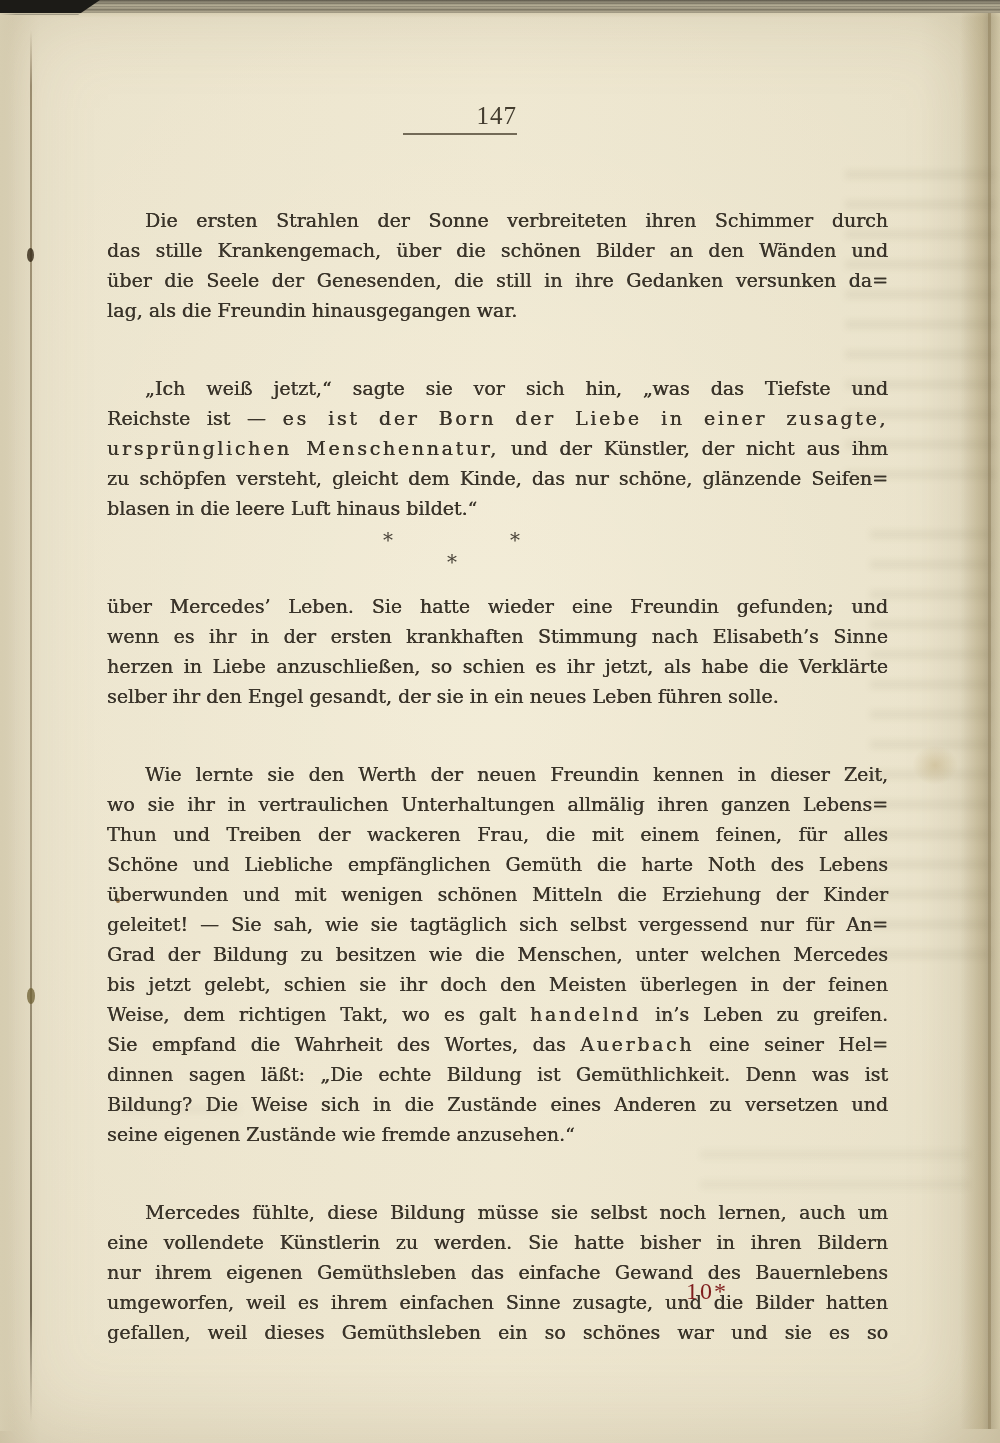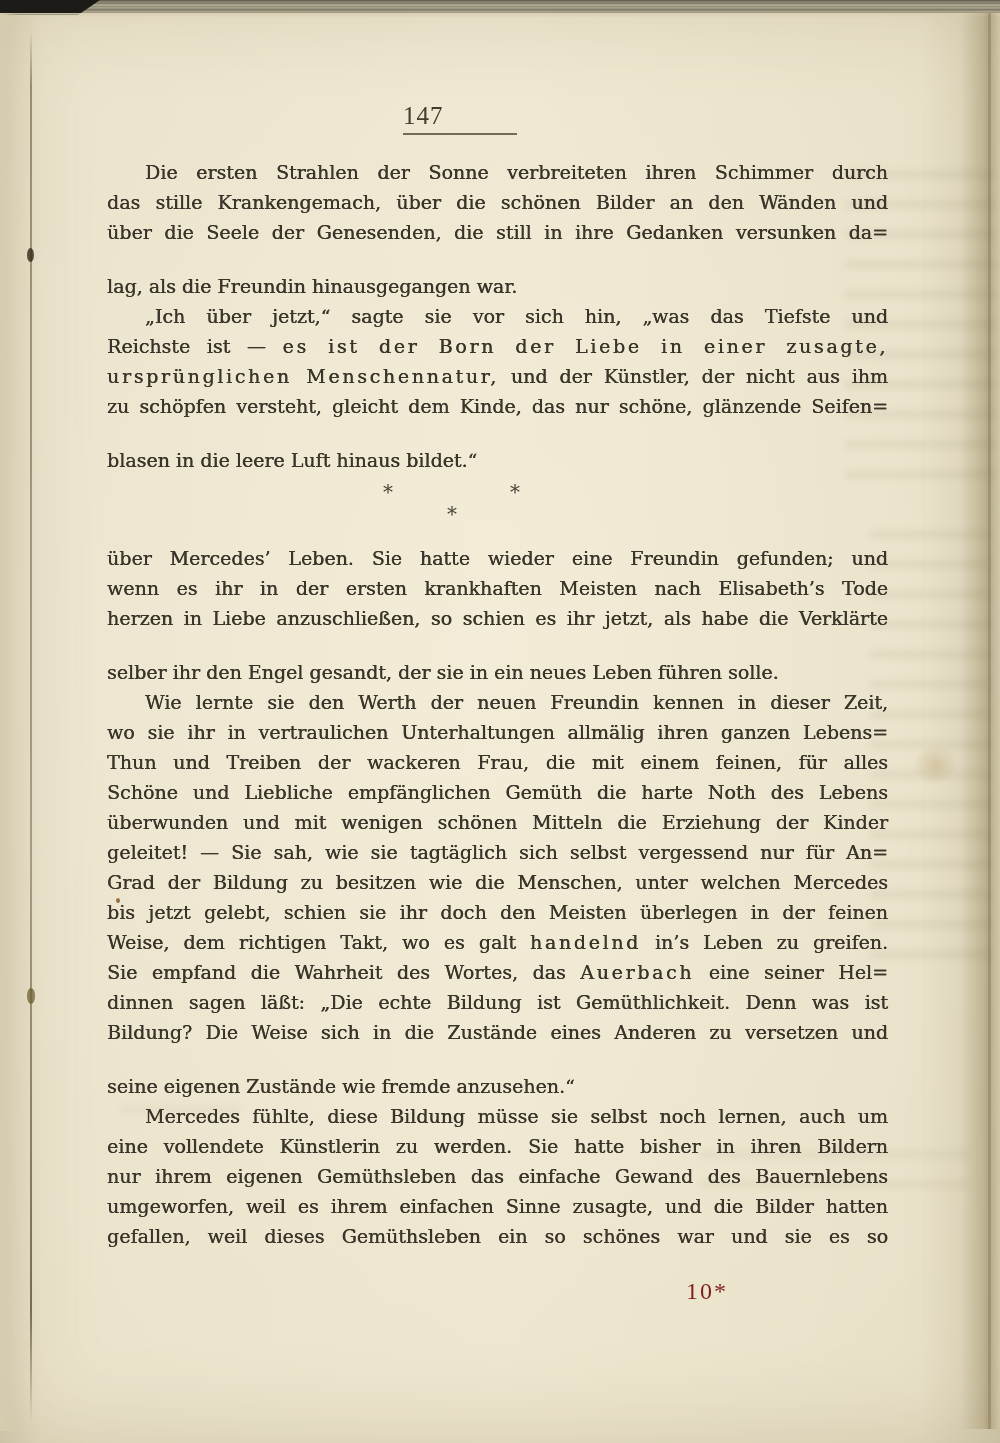--- a/index.html
+++ b/index.html
@@ -65,35 +65,35 @@
   .ghost-2{left:870px;top:530px;width:120px;height:430px;}
   .ghost-3{left:120px;top:1105px;width:120px;height:26px;opacity:0.35;}
   .ghost-4{left:700px;top:1150px;width:270px;height:60px;opacity:0.4;}
   .stain{
     position:absolute;left:912px;top:745px;width:46px;height:40px;border-radius:50%;
     background:radial-gradient(ellipse, rgba(176,152,96,0.35), rgba(0,0,0,0) 70%);
   }
   .speck{position:absolute;left:116px;top:898px;width:4px;height:5px;border-radius:50%;background:rgba(120,80,30,0.8);}
 
   
-  .pagenum-wrap{position:absolute;left:403px;top:102px;width:114px;text-align:left;}
+  .pagenum-wrap{position:absolute;left:403px;top:102px;width:114px;text-align:right;}
   .pagenum{
     font-family:"Liberation Serif", serif;font-size:25px;color:#433c2f;letter-spacing:1px;
   }
   .pagenum-rule{margin-top:3px;height:2px;background:rgba(74,64,46,0.75);}
 
   
   .text-block{
     position:absolute;left:107px;top:157px;width:781px;
     font-size:19px;line-height:30px;color:#3a342a;
     text-shadow:0.35px 0 0 #3a342a;
   }
   .line{text-align:justify;text-align-last:justify;white-space:normal;}
-  .line.indent{text-indent:38px;}
-  .line.last{text-align-last:left;margin-top:24px;}
+  .line.indent{text-indent:38px;margin-top:48px;}
+  .line.last{text-align-last:left;}
   .sperr{letter-spacing:0.14em;}
 
   
   .separator{position:relative;height:68px;}
   .ast{
     position:absolute;font-size:20px;color:#4a443a;text-shadow:none;
     font-family:"DejaVu Serif", serif;
   }
   .ast-1{left:276px;top:2px;}
   .ast-2{left:403px;top:2px;}
@@ -134,34 +134,34 @@
     <div class="pagenum">147</div>
     <div class="pagenum-rule"></div>
   </div>
 
   <div class="text-block">
     <div id="lines-a">
         <div class="line indent">Die ersten Strahlen der Sonne verbreiteten ihren Schimmer durch</div>
         <div class="line">das stille Krankengemach, über die schönen Bilder an den Wänden und</div>
         <div class="line">über die Seele der Genesenden, die still in ihre Gedanken versunken da=</div>
         <div class="line last">lag, als die Freundin hinausgegangen war.</div>
-        <div class="line indent">„Ich über jetzt,“ sagte sie vor sich hin, „was das Tiefste und</div>
+        <div class="line indent">„Ich weiß jetzt,“ sagte sie vor sich hin, „was das Tiefste und</div>
         <div class="line"><span>Reichste ist — </span><span class="sperr">es ist der Born der Liebe in einer zusagte,</span><span></span></div>
         <div class="line"><span></span><span class="sperr">ursprünglichen Menschennatur,</span><span> und der Künstler, der nicht aus ihm</span></div>
         <div class="line">zu schöpfen versteht, gleicht dem Kinde, das nur schöne, glänzende Seifen=</div>
         <div class="line last">blasen in die leere Luft hinaus bildet.“</div>
       </div>
     <div class="separator">
       <span class="ast ast-1">*</span>
       <span class="ast ast-2">*</span>
       <span class="ast ast-3">*</span>
     </div>
     <div id="lines-b">
         <div class="line">über Mercedes’ Leben. Sie hatte wieder eine Freundin gefunden; und</div>
-        <div class="line">wenn es ihr in der ersten krankhaften Meisten nach Elisabeth’s Tode</div>
+        <div class="line">wenn es ihr in der ersten krankhaften Stimmung nach Elisabeth’s Sinne</div>
         <div class="line">herzen in Liebe anzuschließen, so schien es ihr jetzt, als habe die Verklärte</div>
         <div class="line last">selber ihr den Engel gesandt, der sie in ein neues Leben führen solle.</div>
         <div class="line indent">Wie lernte sie den Werth der neuen Freundin kennen in dieser Zeit,</div>
         <div class="line">wo sie ihr in vertraulichen Unterhaltungen allmälig ihren ganzen Lebens=</div>
         <div class="line">Thun und Treiben der wackeren Frau, die mit einem feinen, für alles</div>
         <div class="line">Schöne und Liebliche empfänglichen Gemüth die harte Noth des Lebens</div>
         <div class="line">überwunden und mit wenigen schönen Mitteln die Erziehung der Kinder</div>
         <div class="line">geleitet! — Sie sah, wie sie tagtäglich sich selbst vergessend nur für An=</div>
         <div class="line">Grad der Bildung zu besitzen wie die Menschen, unter welchen Mercedes</div>
         <div class="line">bis jetzt gelebt, schien sie ihr doch den Meisten überlegen in der feinen</div>

